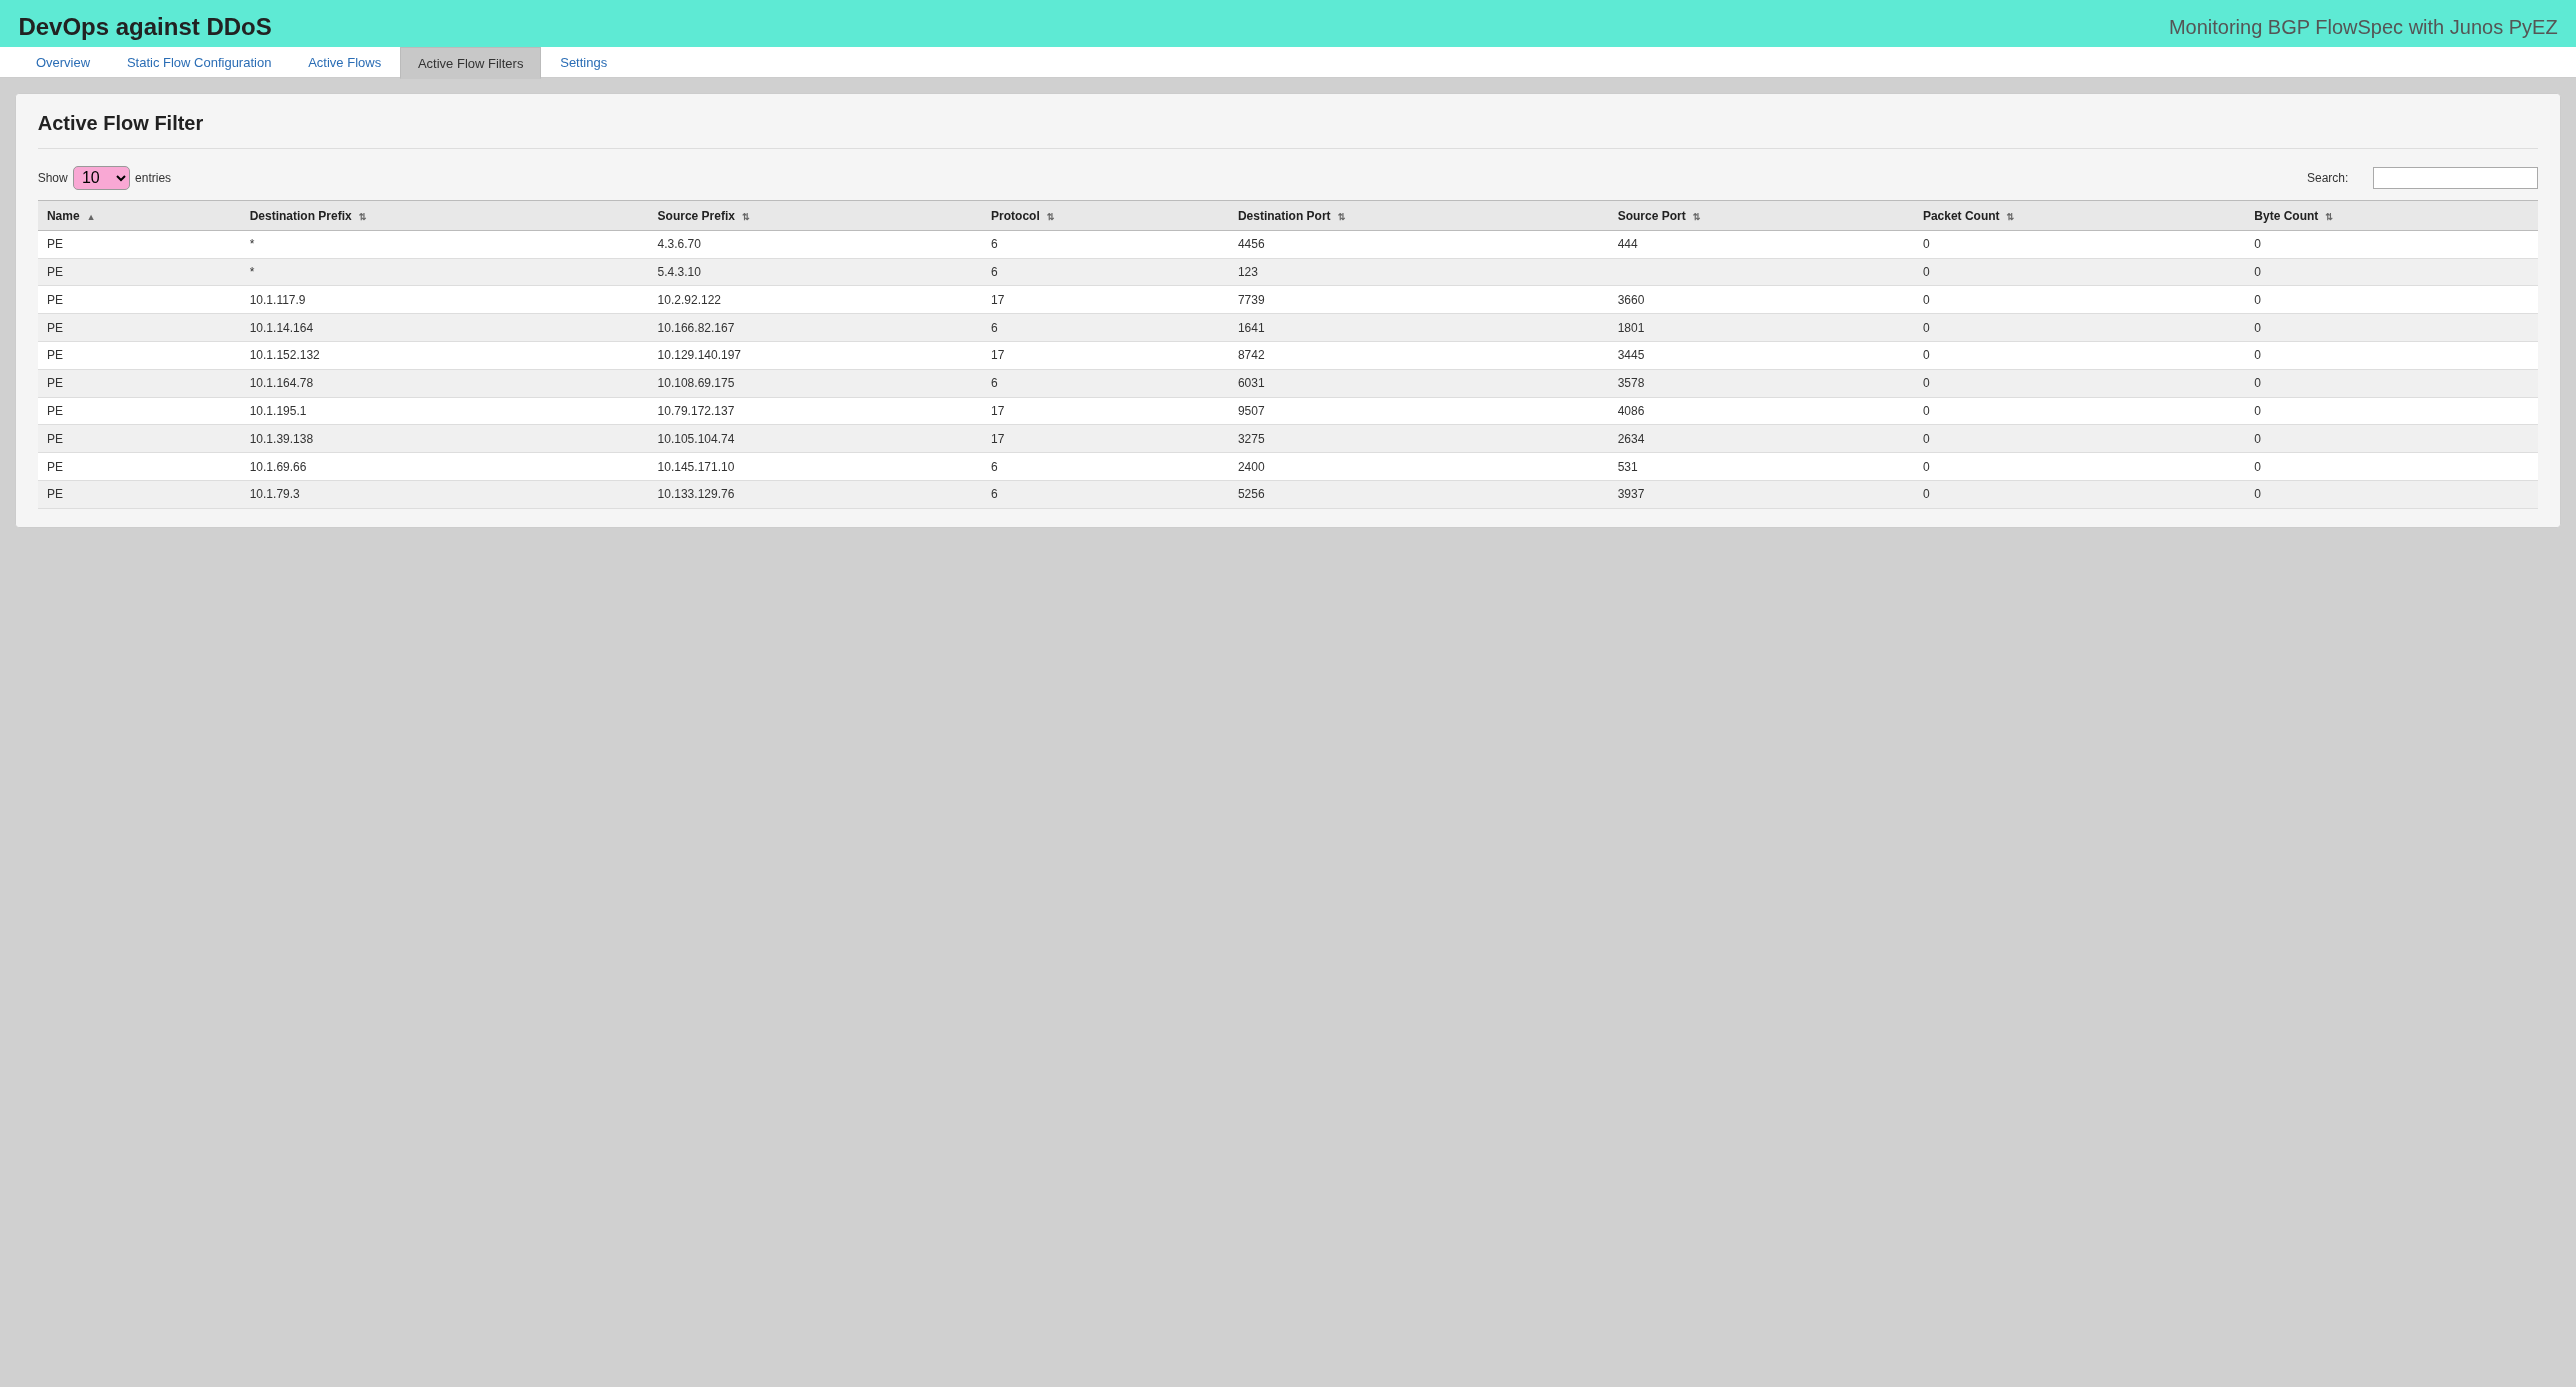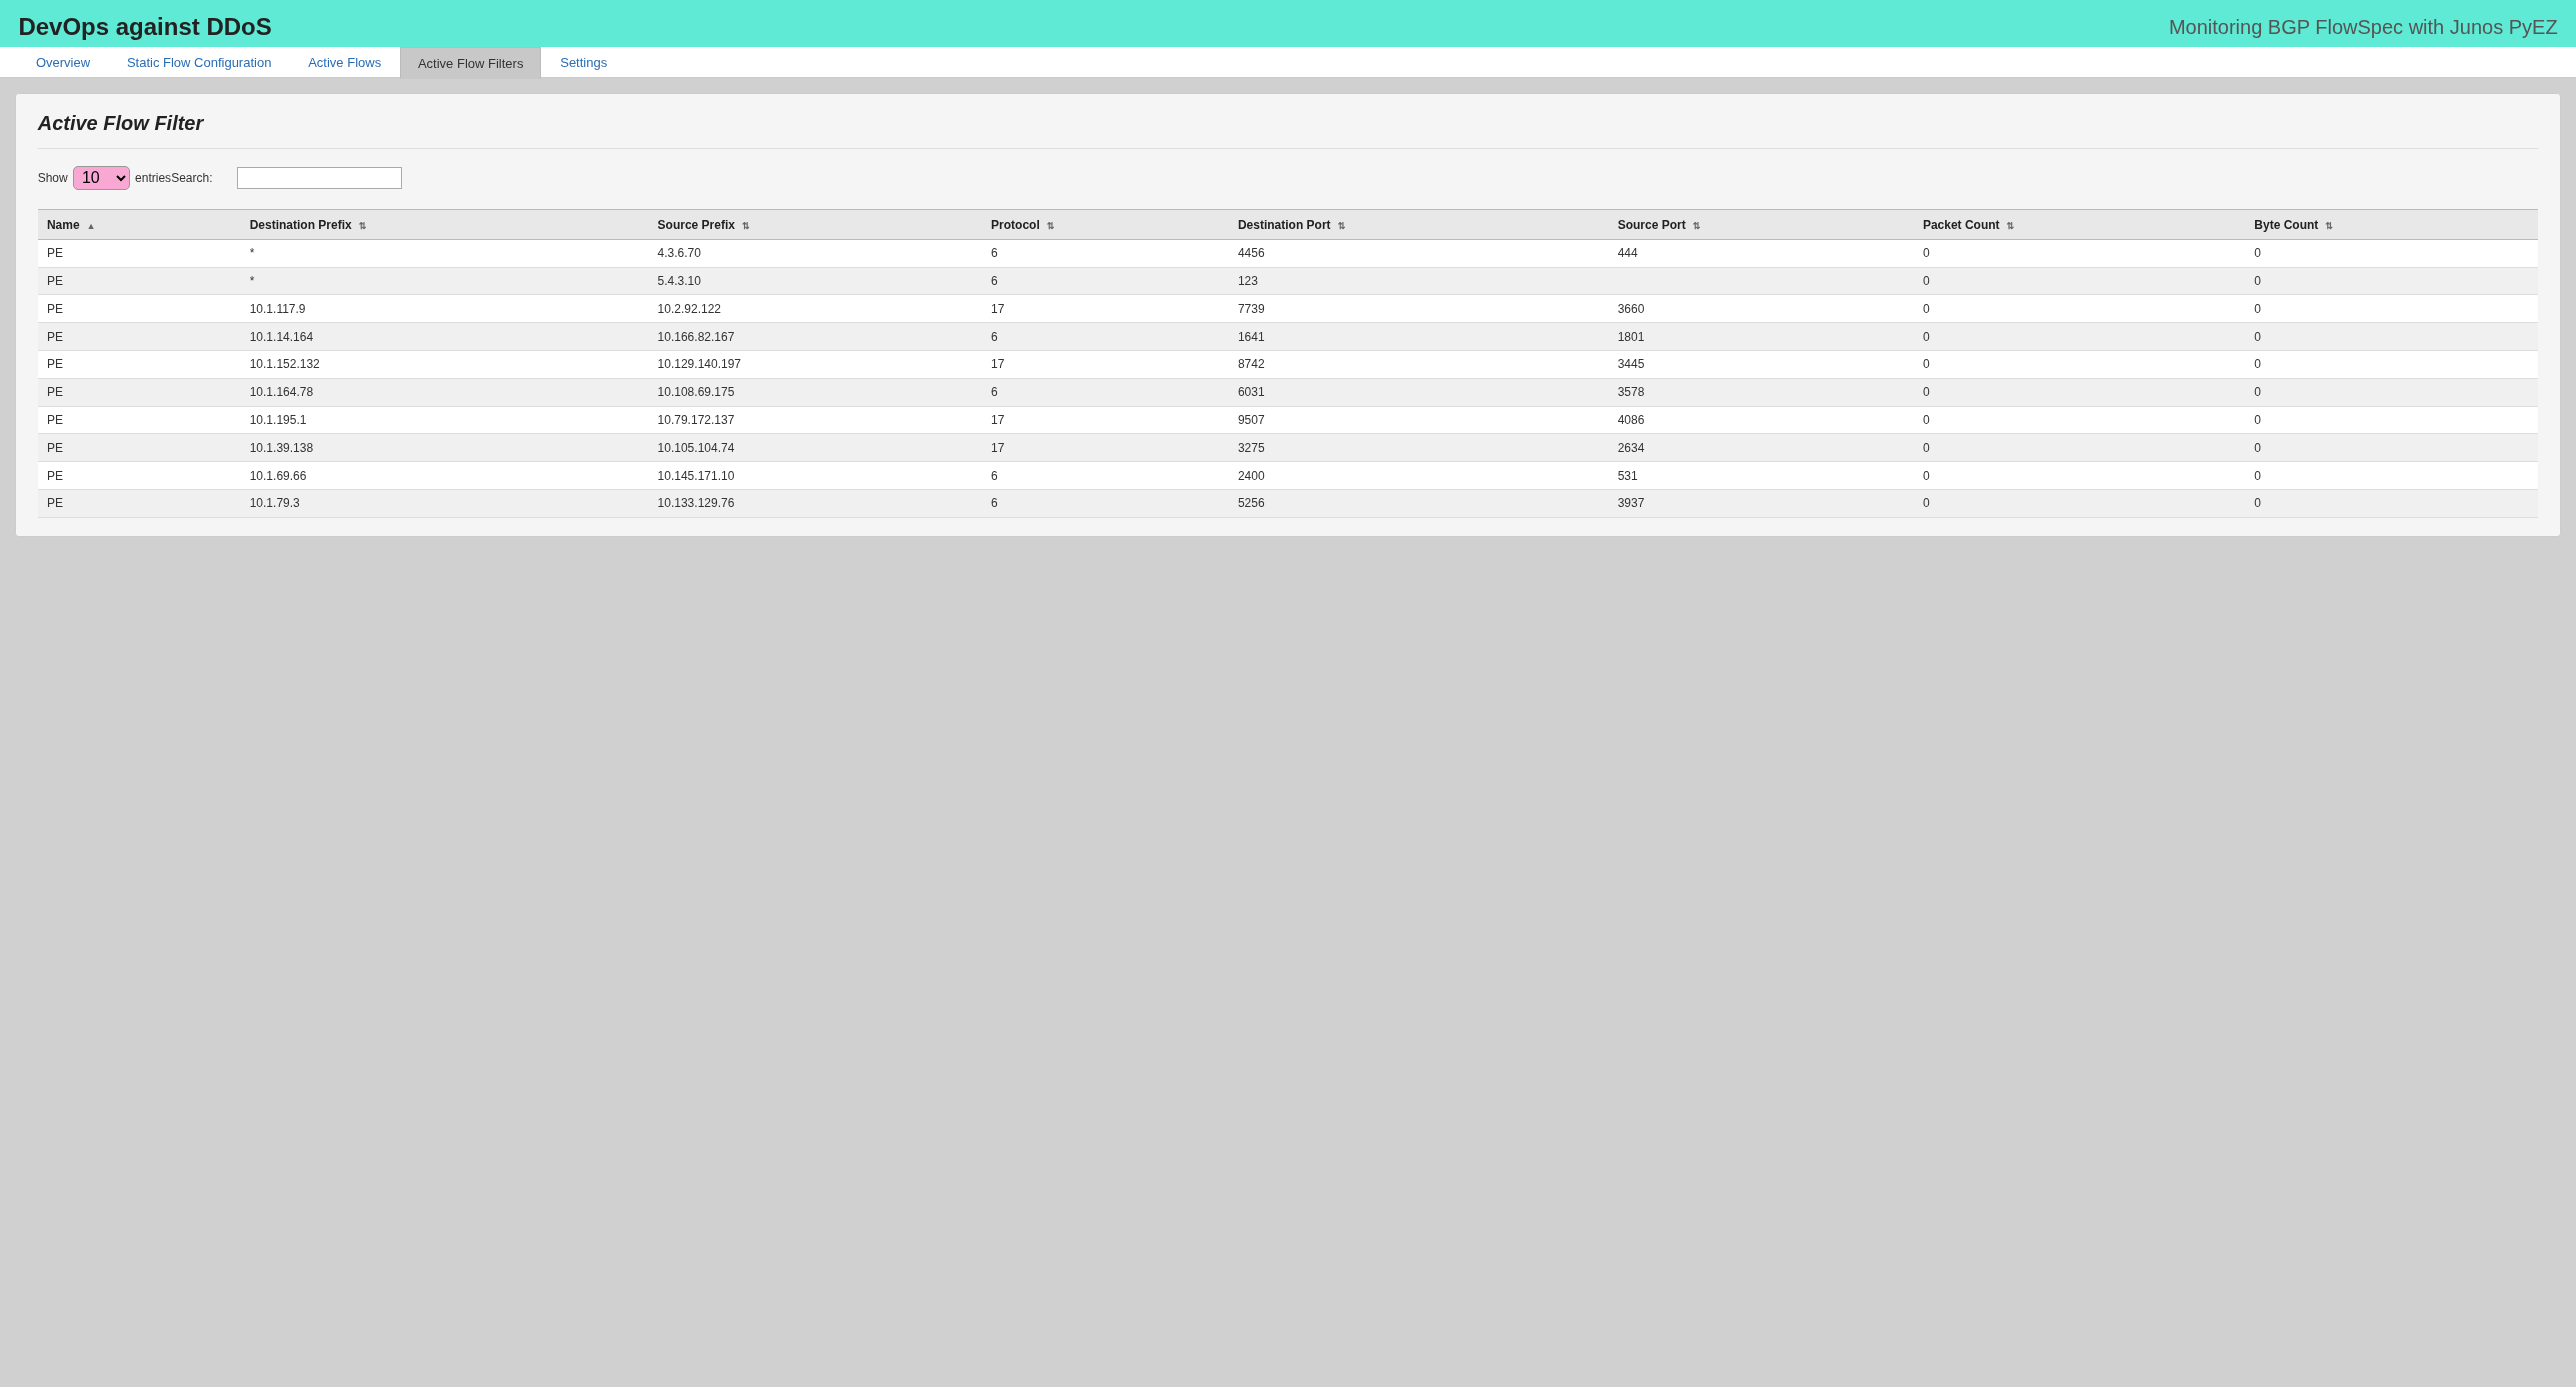--- a/index.html
+++ b/index.html
@@ -73,28 +73,28 @@
       padding: 18.4px 22px;
     }
 
     .card-title {
       font-size: 20px;
       font-weight: bold;
       color: #222;
       margin-bottom: 16.5px;
       padding-bottom: 13px;
       border-bottom: 0.9px solid #ddd;
-      font-style: italic;
     }
 
     
     .table-controls {
       display: flex;
-      align-items: center;
-      margin-bottom: 19px;
+      justify-content: space-between;
+      align-items: center;
+      margin-bottom: 10px;
     }
     .show-entries {
       display: flex;
       align-items: center;
       gap: 5.5px;
       font-size: 12px;
     }
     .show-entries select {
       padding: 1.8px 3.7px;
       border: 0.9px solid #999;

